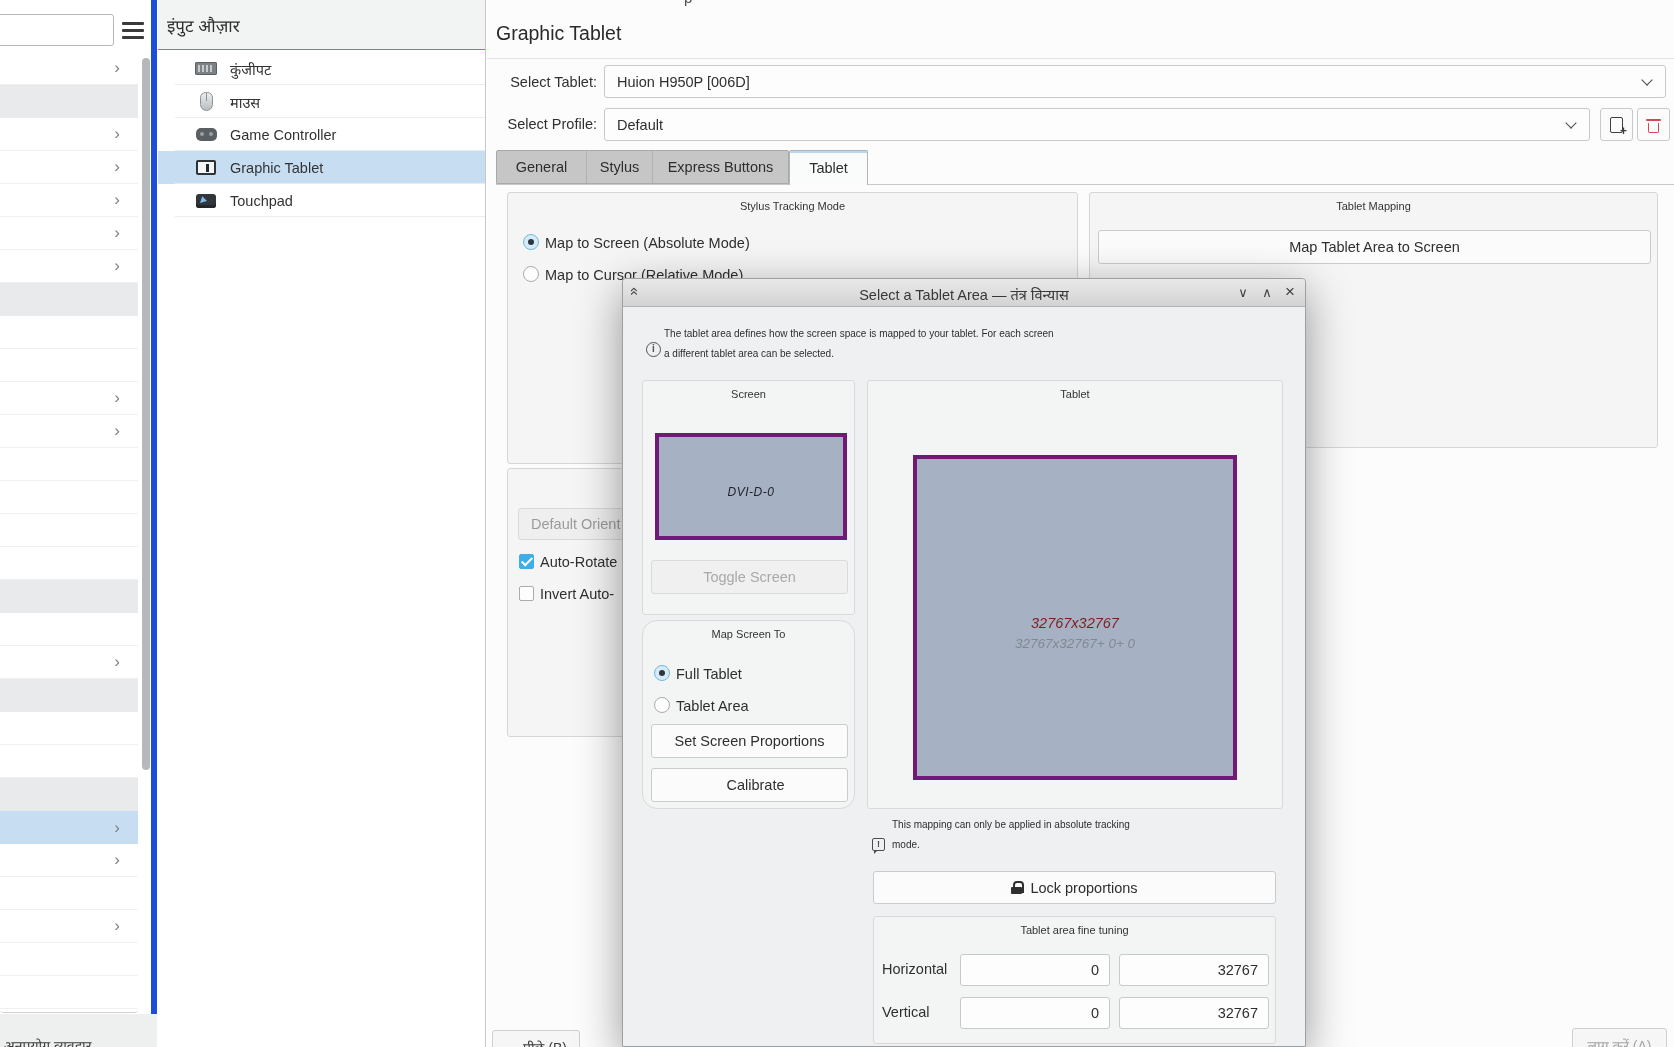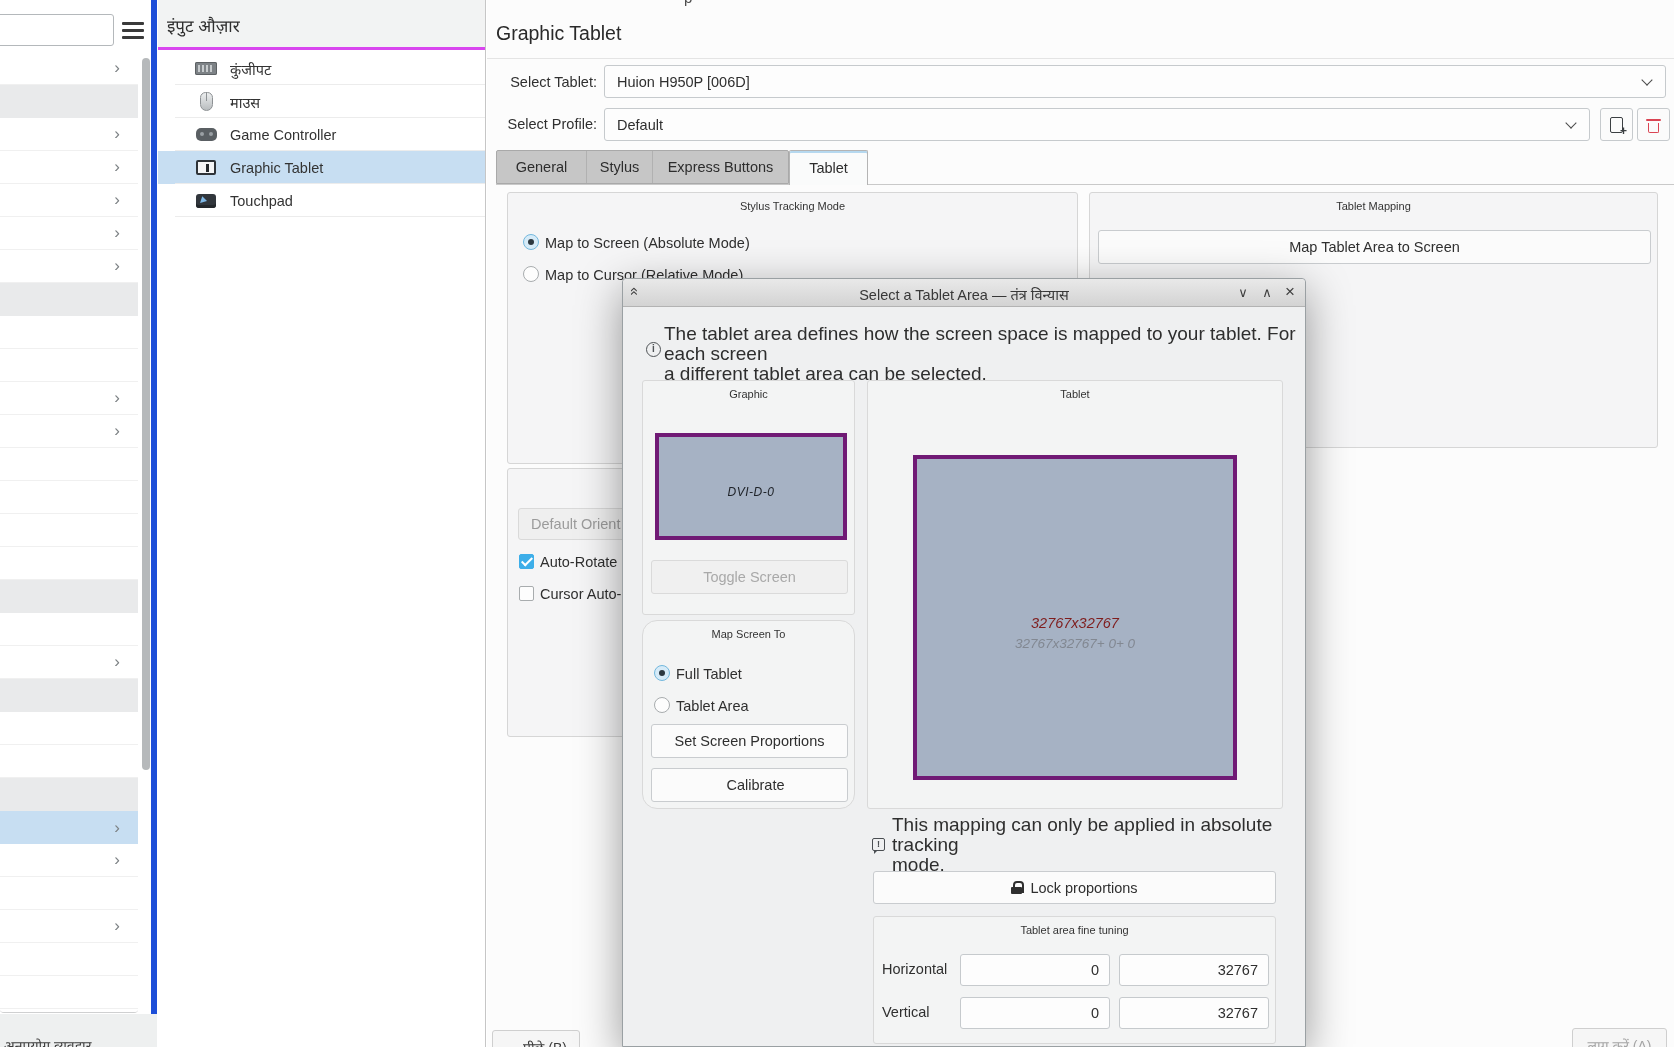--- a/index.html
+++ b/index.html
@@ -23,21 +23,21 @@
   .lrow .chev::before { content:"›"; }
   .lrow .chev { position:absolute; right:18px; top:50%; transform:translateY(-50%);
     font-size:17px; color:#7d8285; }
   #left-scrollbar { left:141px; top:54px; width:10px; height:959px; }
   #left-scroll-thumb { position:absolute; left:1px; top:4px; width:8px; height:712px; background:#b6b9bb; border-radius:4px; }
   #left-footer { left:0; top:1014px; width:157px; height:33px; background:#eef0f0; overflow:hidden; }
   #left-footer-text { position:absolute; left:4px; top:22px; font-size:14px; color:#3c3c3c; white-space:nowrap; }
 
   
   #col2 { left:158px; top:0; width:328px; height:1047px; background:#fff; border-right:1px solid #c6c6c6; }
-  #col2-header { position:absolute; left:0; top:0; width:100%; height:50px; background:#f2f3f3; border-bottom:3px solid #d946ef; }
+  #col2-header { position:absolute; left:0; top:0; width:100%; height:50px; background:#f2f3f3; border-bottom:1px solid #d946ef; }
   #col2-title { position:absolute; left:9px; top:14px; font-size:17px; color:#2e2e2e; }
   .dev-item { position:absolute; left:0; width:100%; height:33px; display:flex; align-items:center; cursor:pointer; }
   .dev-item .sep { position:absolute; left:17px; right:0; bottom:0; height:1px; background:#ececec; }
   .dev-item.selected { background:#c7def2; }
   .dev-icon { position:absolute; left:36px; width:24px; height:22px; display:flex; align-items:center; justify-content:center; }
   .dev-label { position:absolute; left:72px; font-size:14.5px; color:#333; }
 
   .kbd { width:22px; height:13px; background:#7d8286; border-radius:2px; box-shadow:inset 0 0 0 1px #5c6063; position:relative; }
   .kbd::before { content:""; position:absolute; inset:3px;
     background:repeating-linear-gradient(90deg,#cfd3d5 0 2px,transparent 2px 4px); opacity:.9; }
@@ -98,21 +98,21 @@
   #dlg-titlebar { position:absolute; left:0; top:0; width:100%; height:28px;
     background:linear-gradient(#e9e9e9,#d3d3d3); border-bottom:1px solid #b3b3b3; border-radius:4px 4px 0 0; }
   #dlg-shade { position:absolute; left:8px; top:4px; width:18px; height:20px; color:#3f3f3f; font-size:15px; cursor:pointer; }
   #dlg-shade::before { content:"«"; display:inline-block; transform:rotate(90deg); }
   #dlg-title { position:absolute; left:0; top:5px; width:100%; text-align:center; font-size:14.5px; color:#383838; }
   .dlg-winbtn { position:absolute; top:4px; width:20px; height:20px; text-align:center; color:#3f3f3f; font-size:13px; cursor:pointer; line-height:20px; }
   #dlg-close { font-size:17px; line-height:18px; }
 
   .info-circle { position:absolute; width:15px; height:15px; border:1.5px solid #4f5356; border-radius:50%; font-size:10px; font-weight:700; color:#4f5356; text-align:center; line-height:12px; }
   .info-circle::before { content:"i"; }
-  .dlg-text { position:absolute; font-size:19px; color:#2e2e2e; line-height:20px; }
+  .dlg-text { position:absolute; font-size:10px; color:#2e2e2e; line-height:20px; }
 
   .dlg-group { position:absolute; background:#f3f4f4; border:1px solid #d9d9d9; border-radius:3px; }
   .surface { position:absolute; background:#a6b2c4; border:4px solid #701a75;font-style:italic; }
   #screen-rect-label { position:absolute; left:0; top:48px; width:100%; text-align:center; font-size:12px; letter-spacing:.5px; color:#20242a; }
   #tablet-size { position:absolute; left:0; top:156px; width:100%; text-align:center; font-size:14.5px; color:#7f1d1d; }
   #tablet-geo { position:absolute; left:0; top:177px; width:100%; text-align:center; font-size:13.5px; color:#828892; }
 
   .note-icon { position:absolute; width:13px; height:13px; border:1.5px solid #4a4e52; border-radius:2px; font-size:9px; font-weight:700; color:#4a4e52; text-align:center; line-height:11px; }
   .note-icon::before { content:"!"; }
   .note-icon::after { content:""; position:absolute; left:1px; bottom:-4px; width:0; height:0; border-top:4px solid #4a4e52; border-right:4px solid transparent; }
@@ -284,21 +284,21 @@
       <span class="radio-label" style="left:37px; top:74px;">Map to Cursor (Relative Mode)</span>
     </div>
 
     <div class="group" style="left:20px; top:468px; width:571px; height:269px;">
       <div class="combo" style="left:10px; top:39px; width:280px; height:32px; background:#efefef; border-color:#d9d9d9; color:#9b9b9b;">
         <span>Default Orient</span>
       </div>
       <span class="checkbox checked" style="left:11px; top:85px;"></span>
       <span class="radio-label" style="left:32px; top:85px; white-space:nowrap;">Auto-Rotate</span>
       <span class="checkbox" style="left:11px; top:117px;"></span>
-      <span class="radio-label" style="left:32px; top:117px; white-space:nowrap;">Cursor Auto-</span>
+      <span class="radio-label" style="left:32px; top:117px; white-space:nowrap;">Invert Auto-</span>
     </div>
 
     <div class="group" style="left:602px; top:192px; width:569px; height:256px;">
       <div class="group-title">Tablet Mapping</div>
       <div class="btn" style="left:8px; top:37px; width:553px; height:34px;">
         <span>Map Tablet Area to Screen</span>
       </div>
     </div>
 
     <div class="footer-btn" style="left:5px; top:1030px; width:88px; height:30px; color:#3a3a3a;">
@@ -318,21 +318,21 @@
       <span class="dlg-winbtn" id="dlg-close" style="right:5px">×</span>
     </div>
 
     <span class="info-circle" style="left:23px; top:63px;"></span>
     <div class="dlg-text" style="left:41px; top:45px;">
       <div>The tablet area defines how the screen space is mapped to your tablet. For each screen</div>
       <div>a different tablet area can be selected.</div>
     </div>
 
     <div class="dlg-group" style="left:19px; top:101px; width:213px; height:235px;">
-      <div class="group-title">Graphic</div>
+      <div class="group-title">Screen</div>
       <div class="surface" style="left:31px; top:52px; width:192px; height:107px; left:12px;">
         <div id="screen-rect-label">DVI-D-0</div>
       </div>
       <div class="btn disabled" style="left:8px; top:179px; width:197px; height:34px;">
         <span>Toggle Screen</span>
       </div>
     </div>
 
     <div class="dlg-group" style="left:19px; top:341px; width:213px; height:189px;border-radius:15px;">
       <div class="group-title">Map Screen To</div>

